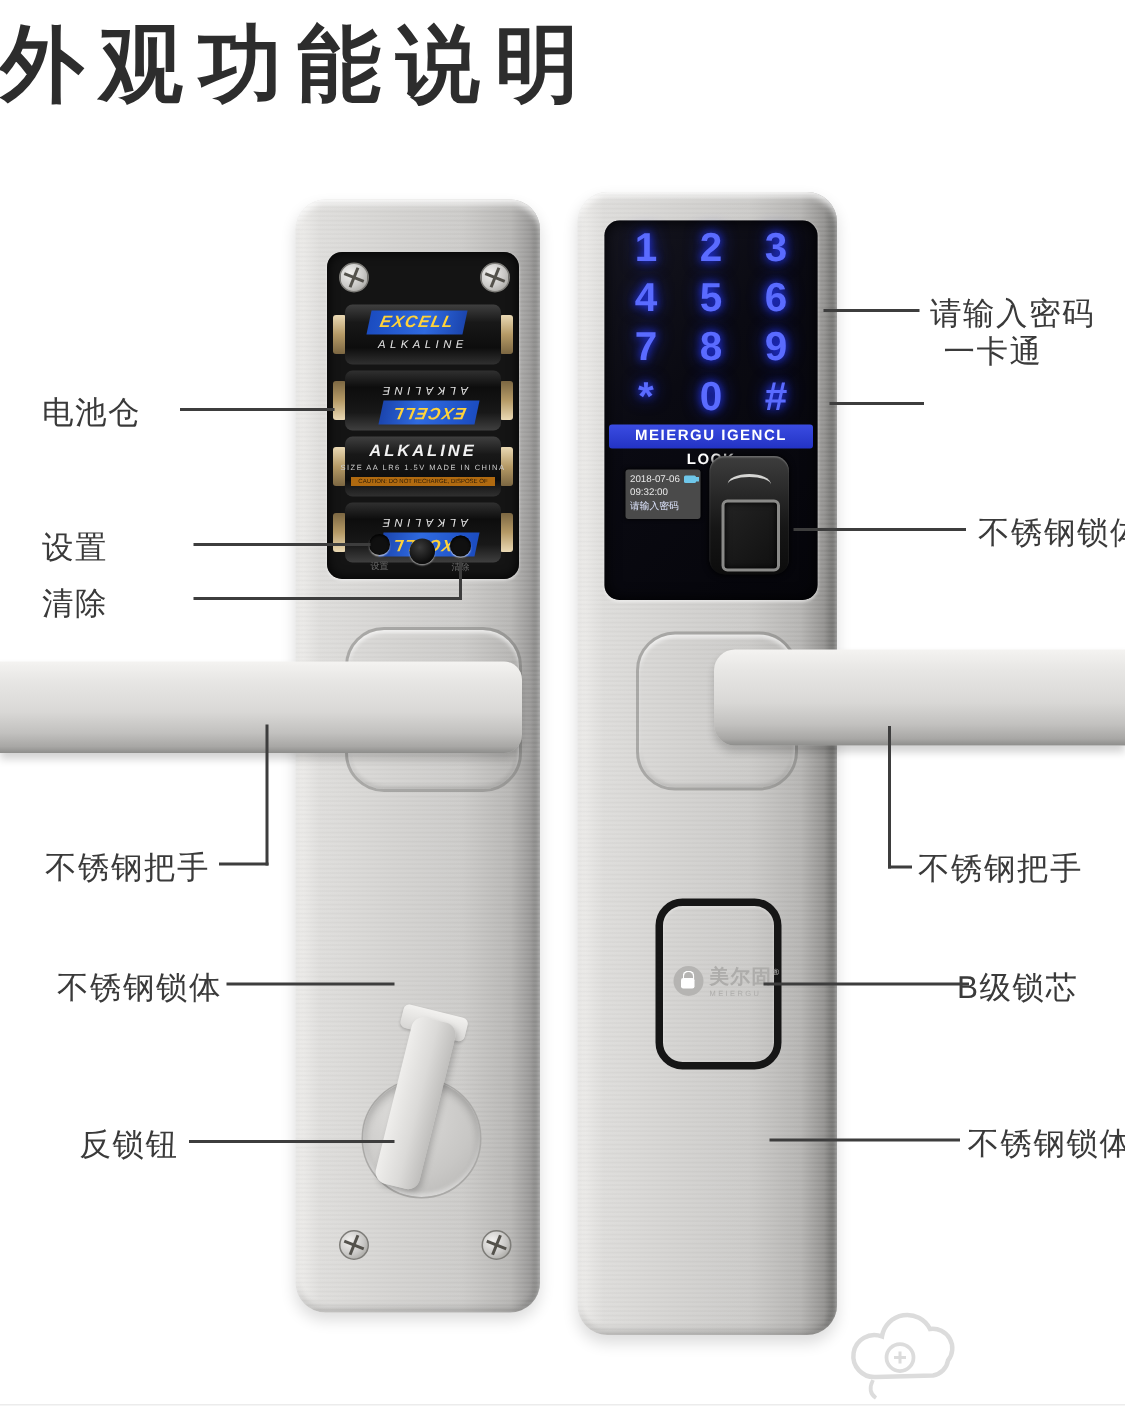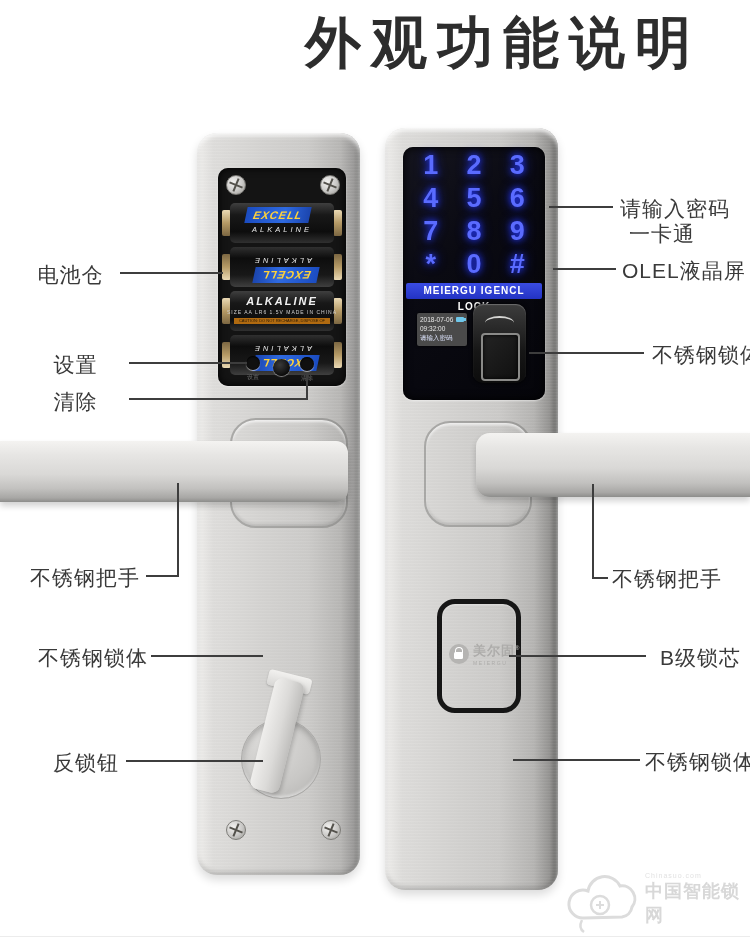--- a/index.html
+++ b/index.html
@@ -1,20 +1,20 @@
 <!DOCTYPE html>
 <html><head>
 <meta charset="utf-8">
 <style>
   html,body{margin:0;padding:0;background:#fff;}
   #canvas{position:relative;width:750px;height:940px;background:#ffffff;overflow:hidden;
           font-family:"Liberation Sans","DejaVu Sans",sans-serif;}
   .abs{position:absolute;}
   
-  .page-title{position:absolute;left:0;top:6px;width:701px;text-align:right;
+  .page-title{position:absolute;left:0;top:6px;width:701px;text-align:left;
     font-size:56px;font-weight:700;color:#2d2d2d;letter-spacing:10px;}
   
   .lock{position:absolute;border-radius:20px;
     background:linear-gradient(90deg,#f0efed 0%,#dedddb 10%,#d4d3d1 40%,#cccbc9 68%,#b7b6b4 88%,#9a9998 96%,#7e7e7c 100%);
     box-shadow:inset 0 3px 4px rgba(255,255,255,.85),inset 0 -3px 5px rgba(0,0,0,.18),0 5px 10px rgba(0,0,0,.14);}
   .brush{position:absolute;inset:0;border-radius:20px;
     background:repeating-linear-gradient(to bottom,rgba(255,255,255,.05) 0 1px,rgba(0,0,0,.02) 2px,transparent 3px);}
   
   .batt-panel{position:absolute;left:218px;top:168px;width:128px;height:218px;background:#141414;
     border-radius:10px;box-shadow:inset 0 0 8px #000,0 1px 2px rgba(255,255,255,.5);}
@@ -89,21 +89,21 @@
     border:5px solid #161616;box-sizing:border-box;box-shadow:inset 0 1px 2px rgba(255,255,255,.4);}
   .logo-row{position:absolute;left:7px;top:38px;display:flex;align-items:center;gap:4px;}
   .logo-circle{width:20px;height:20px;border-radius:50%;background:#b5b4b2;position:relative;flex:0 0 auto;}
   .lk-arch{position:absolute;left:6px;top:3px;width:6px;height:5px;border:1.5px solid #fff;border-bottom:none;border-radius:4px 4px 0 0;}
   .lk-body{position:absolute;left:5px;top:8px;width:9px;height:7px;background:#fff;border-radius:1.5px;}
   .logo-cn{font-size:13px;font-weight:700;color:#adacaa;white-space:nowrap;letter-spacing:1px;}
   .logo-cn sup{font-size:6px;}
   .logo-en{font-size:5px;color:#adacaa;letter-spacing:1.6px;}
   
   .callout{position:absolute;font-size:21px;color:#3a3a3a;letter-spacing:1px;white-space:nowrap;}
-  .r{text-align:center;}
+  .r{text-align:left;}
   .ln{position:absolute;background:#3d3d3d;}
   
   .wm-text{position:absolute;left:645px;top:872px;color:#dcdcdc;}
   .wm-site{font-size:7px;letter-spacing:1px;color:#e2e2e2;}
   .wm-name{font-size:18px;font-weight:700;letter-spacing:1px;color:#d8d8d8;}
   .divider{position:absolute;left:0;top:936px;width:750px;height:1px;background:#ececec;}
 </style>
 </head>
 <body>
 
@@ -243,41 +243,36 @@
   <div class="callout r" style="left:38px;top:644px;width:105px;">不锈钢锁体</div>
   <div class="ln" style="left:151px;top:655px;width:112px;height:2px;"></div>
 
   <div class="callout r" style="left:53px;top:749px;width:65px;">反锁钮</div>
   <div class="ln" style="left:126px;top:760px;width:137px;height:2px;"></div>
 
   <div class="callout" style="left:620px;top:195px;">请输入密码</div>
   <div class="callout" style="left:629px;top:220px;">一卡通</div>
   <div class="ln" style="left:549px;top:206px;width:64px;height:2px;"></div>
 
-  <div class="callout" style="left:622px;top:257px;">OLEL液晶屏</div>
   <div class="ln" style="left:553px;top:268px;width:63px;height:2px;"></div>
 
   <div class="callout" style="left:652px;top:341px;">不锈钢锁体</div>
   <div class="ln" style="left:529px;top:352px;width:115px;height:2px;"></div>
 
   <div class="callout" style="left:612px;top:565px;">不锈钢把手</div>
   <div class="ln" style="left:592px;top:484px;width:2px;height:95px;"></div>
   <div class="ln" style="left:592px;top:577px;width:16px;height:2px;"></div>
 
-  <div class="callout" style="left:660px;top:644px;">B级锁芯</div>
+  <div class="callout" style="left:638px;top:644px;">B级锁芯</div>
   <div class="ln" style="left:509px;top:655px;width:137px;height:2px;"></div>
 
   <div class="callout" style="left:645px;top:748px;">不锈钢锁体</div>
   <div class="ln" style="left:513px;top:759px;width:127px;height:2px;"></div>
 
   <svg class="abs" style="left:560px;top:860px;" width="84" height="76" viewBox="0 0 84 76">
     <path d="M24 58 a14 14 0 1 1 4 -27 a17 17 0 0 1 32 -5 a13 13 0 0 1 12 21 a12 12 0 0 1 -10 10 z" fill="none" stroke="#dcdcdc" stroke-width="3"></path>
     <circle cx="40" cy="45" r="9" fill="none" stroke="#dcdcdc" stroke-width="2.5"></circle>
     <path d="M36 45 h8 M40 41 v8" stroke="#dcdcdc" stroke-width="2"></path>
     <path d="M22 60 q-4 8 2 12" fill="none" stroke="#dcdcdc" stroke-width="2.5"></path>
   </svg>
-  <div class="wm-text">
-    <div class="wm-site">Chinasuo.com</div>
-    <div class="wm-name">中国智能锁网</div>
-  </div>
 
   <div class="divider"></div>
 </div>
 
 </body></html>

